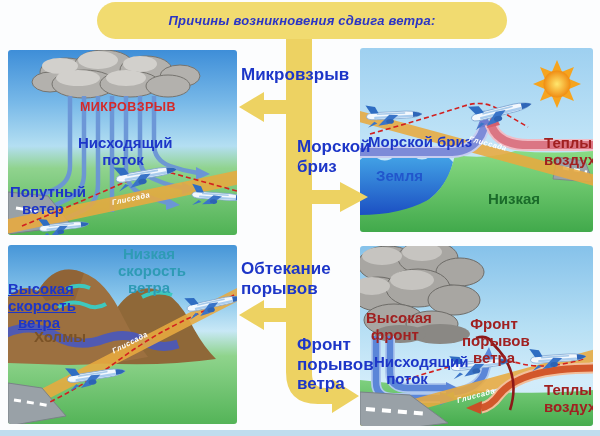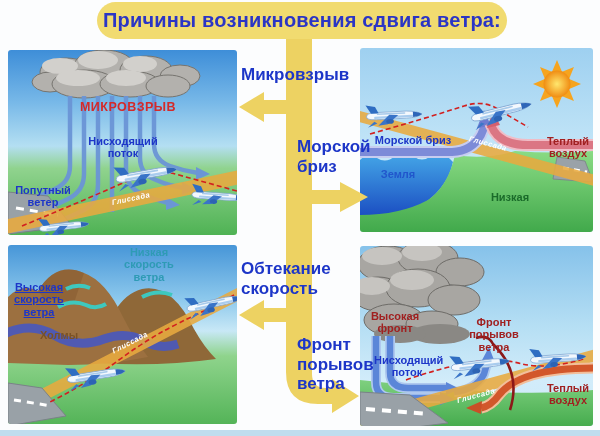--- a/index.html
+++ b/index.html
@@ -1,41 +1,41 @@
 <!DOCTYPE html>
 <html><head>
 <meta charset="utf-8">
 <style>
   html,body{margin:0;padding:0;background:#e9eef2;}
   #canvas{position:relative;width:600px;height:436px;background:#FCFDFE;overflow:hidden;
           font-family:"Liberation Sans","DejaVu Sans",sans-serif;}
   .bottom-strip{position:absolute;left:0;bottom:0;width:600px;height:6px;background:#BFDDEE;}
   .title-pill{position:absolute;left:97px;top:2px;width:410px;height:37px;background:#F1DB70;
               border-radius:19px;display:flex;align-items:center;justify-content:center;z-index:7;}
-  .title-pill span{font-weight:bold;font-size:20px;color:#2B35C5;letter-spacing:.2px;}
+  .title-pill span{font-weight:bold;font-size:13px;color:#2B35C5;letter-spacing:.2px;font-style:italic;}
   .panel{position:absolute;border-radius:3px;overflow:hidden;z-index:1;}
   #p1{left:8px;top:50px;width:229px;height:185px;
       background:linear-gradient(#3E8ED8 0%,#77B8E8 28%,#B4DFF2 52%,#90D38E 64%,#4FB254 100%);}
   #p2{left:360px;top:48px;width:233px;height:184px;
       background:linear-gradient(#9ED0F0 0%,#C6E7F8 60%,#D8F0FB 100%);}
   #p3{left:8px;top:245px;width:229px;height:179px;
       background:linear-gradient(#4796D8 0%,#8CC8EC 30%,#C8E8F6 48%,#8FD48C 62%,#54B458 100%);}
   #p4{left:360px;top:246px;width:233px;height:180px;
       background:linear-gradient(#86C2EA 0%,#B6DFF4 45%,#D2ECFA 75%,#CBEAF8 100%);}
   .panel svg{position:absolute;left:0;top:0;}
   .lbl{position:absolute;font-weight:bold;line-height:1.12;z-index:3;}
   .ctr{text-align:center;}
   .blue{color:#1D36C8;}
   .red{color:#D42A2A;}
   .dred{color:#A02020;}
   .teal{color:#2E9BB5;}
   .brown{color:#7A5226;margin-left:22px;}
   .seatxt{color:#2156CC;}
   .landtxt{color:#1A6B2A;}
-  .s11{font-size:11px;text-align:center;}
+  .s11{font-size:15px;text-align:center;}
   .s12{font-size:12.5px;letter-spacing:.5px;}
   .gliss{position:absolute;color:#FFFFFF;font-style:italic;font-weight:bold;font-size:7.5px;
          letter-spacing:.5px;z-index:3;text-align:center;width:52px;}
   .conn-svg{position:absolute;left:0;top:0;z-index:5;pointer-events:none;}
   .conn-lbl{position:absolute;font-weight:bold;font-size:17px;color:#1D36C8;line-height:1.15;z-index:6;}
 </style>
 </head>
 <body>
 
 <div id="canvas">
@@ -274,20 +274,20 @@
     <g fill="#EDD262">
       <path d="M286,37 L312,37 L312,374 Q312,388 326,388 L332,388 L332,379 L359,396 L332,413 L332,404 L318,404 Q286,404 286,372 Z"></path>
       <path d="M300,100 L264,100 L264,92 L239,107 L264,122 L264,114 L300,114 Z"></path>
       <path d="M300,190 L340,190 L340,182 L368,197 L340,212 L340,204 L300,204 Z"></path>
       <path d="M300,308 L264,308 L264,300 L239,315 L264,330 L264,322 L300,322 Z"></path>
     </g>
   </svg>
 
   <div class="conn-lbl" style="left:241px;top:65px;white-space:nowrap;">Микровзрыв</div>
   <div class="conn-lbl" style="left:297px;top:137px;width:80px;">Морской бриз</div>
-  <div class="conn-lbl" style="left:241px;top:259px;width:102px;">Обтекание скорость</div>
+  <div class="conn-lbl" style="left:241px;top:259px;width:102px;">Обтекание порывов</div>
   <div class="conn-lbl" style="left:297px;top:335px;width:84px;">Фронт порывов ветра</div>
 
   <div class="title-pill">
     <span>Причины возникновения сдвига ветра:</span>
   </div>
 
 </div>
 
 </body></html>

